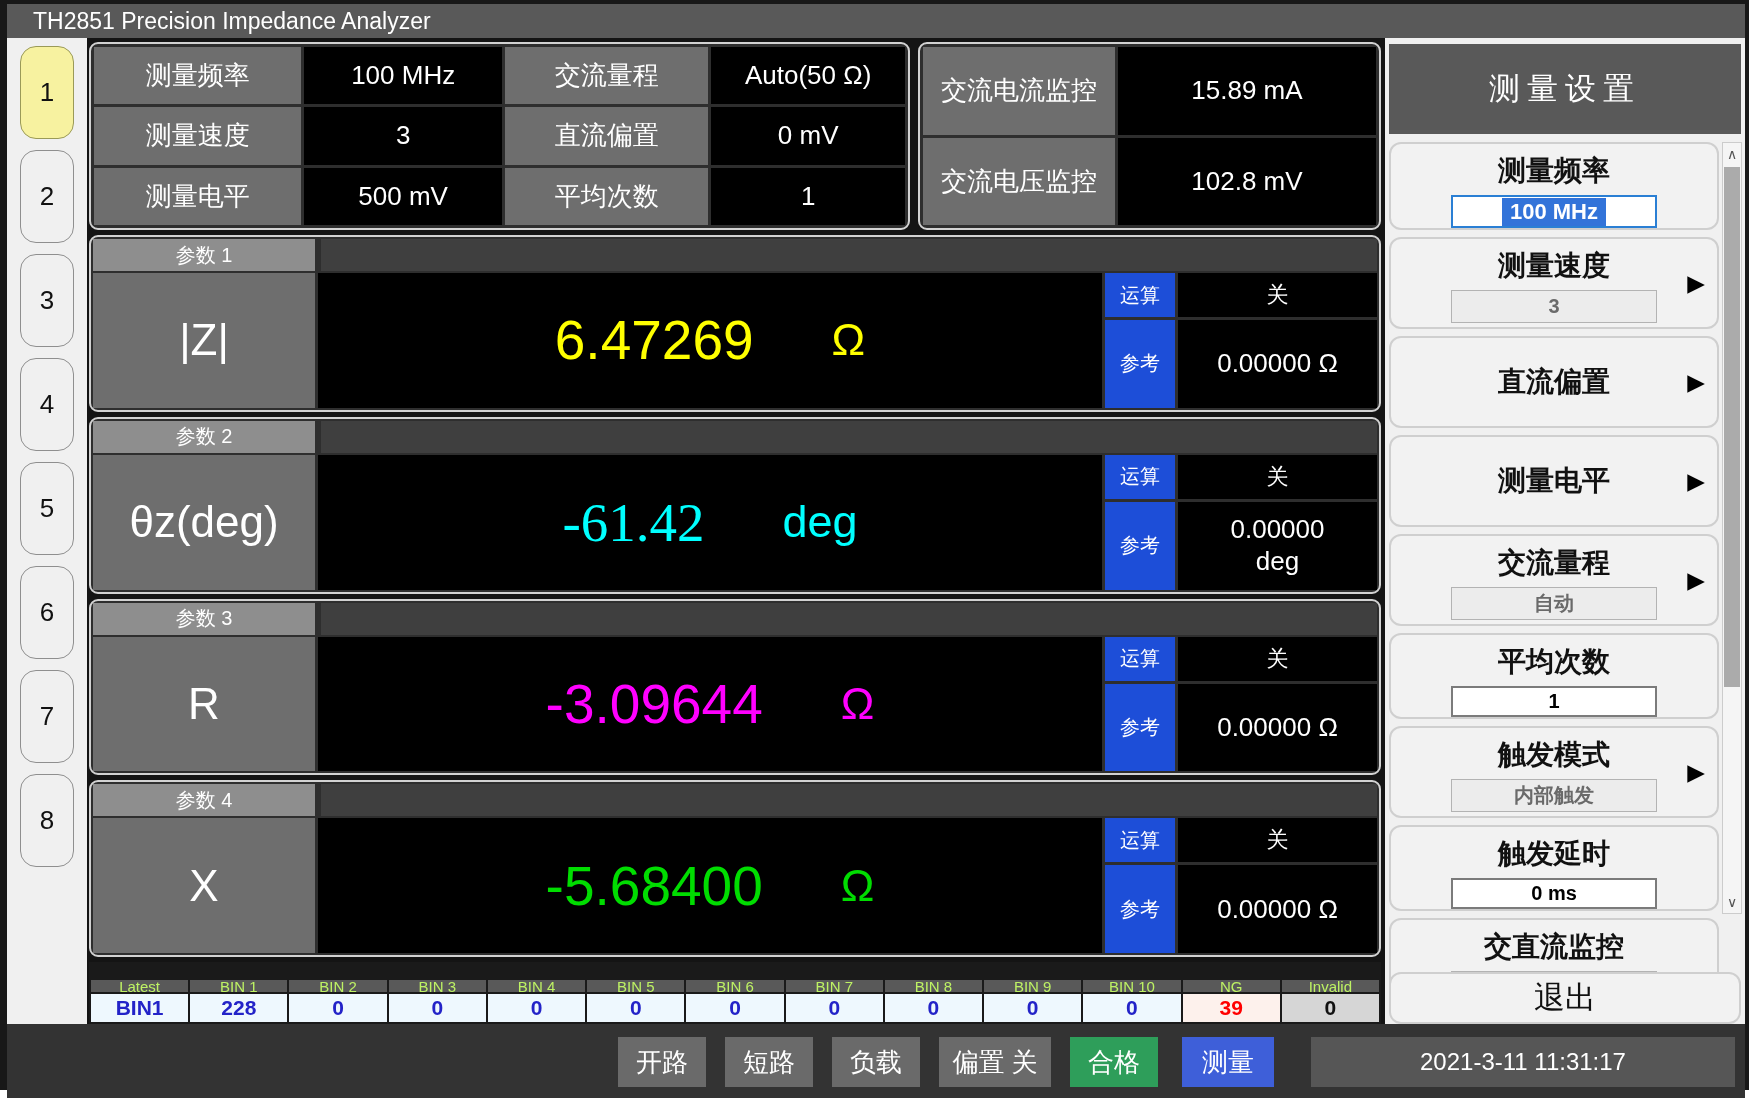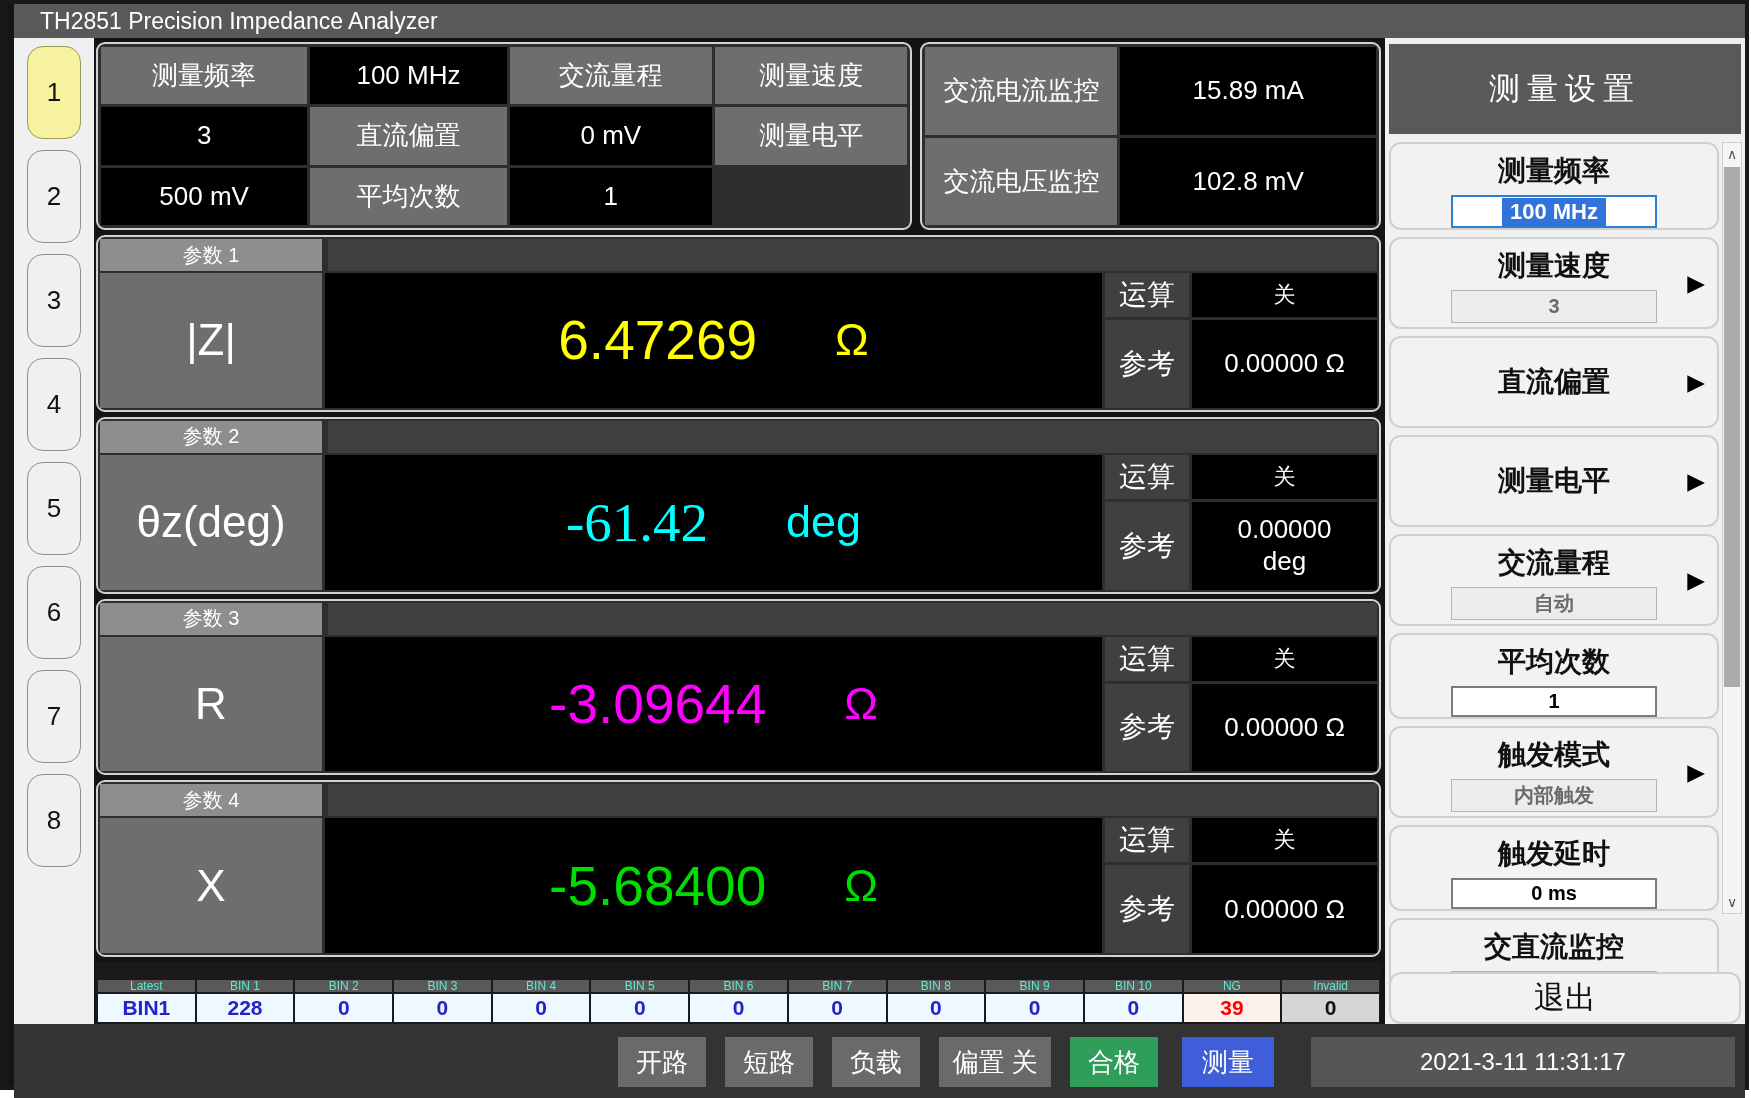--- a/index.html
+++ b/index.html
@@ -1,19 +1,19 @@
 <!DOCTYPE html>
 <html><head>
 <meta charset="utf-8">
 <style>
   * { box-sizing: border-box; margin: 0; padding: 0; }
   html,body { width: 1751px; height: 1098px; background: #ffffff; overflow: hidden;
               font-family: "Liberation Sans", "DejaVu Sans", sans-serif; }
   .window { position: absolute; left: 0; top: 0; width: 1749px; height: 1090px;
-            background: #141414; border: 4px solid #181818; border-left-width: 7px; padding-left: 7px; }
+            background: #141414; border: 4px solid #181818; border-left-width: 7px; }
   
   .titlebar { height: 34px; background: #595959; color: #fff; font-size: 23px;
               display: flex; align-items: center; padding-left: 26px; }
   
   .content { display: flex; height: 986px; background: #141414; }
   
   .tabcol { width: 80px; background: #f0f0f0; padding-top: 8px;
             display: flex; flex-direction: column; align-items: center; }
   .tab { width: 54px; height: 93px; border: 1px solid #8f8f8f; border-radius: 16px;
          background: #f0f0f0; color: #111; font-size: 26px; display: flex;
@@ -42,32 +42,32 @@
   .param-body { flex: 1; display: flex; gap: 3px; }
   .param-name { width: 222px; background: #6e6e6e; color: #fff; font-size: 44px;
                 display: flex; align-items: center; justify-content: center; }
   .param-display { flex: 1; background: #000; display: flex; align-items: center;
                    justify-content: center; gap: 78px; }
   .param-value { font-size: 55px; }
   .param-unit  { font-size: 45px; }
   .param-right { width: 272px; display: flex; flex-direction: column; gap: 3px; }
   .op-row  { height: 44px; display: flex; gap: 3px; flex: none; }
   .ref-row { flex: 1; display: flex; gap: 3px; }
-  .op-label { width: 84px; background: #404040; color: #fff; font-size: 28px;
+  .op-label { width: 70px; background: #1d4ed8; color: #fff; font-size: 20px;
               display: flex; align-items: center; justify-content: center; flex: none; }
   .op-value { flex: 1; background: #000; color: #fff; font-size: 22px;
               display: flex; align-items: center; justify-content: center; }
   .ref-value { flex: 1; background: #000; color: #fff; font-size: 26px; text-align: center;
                display: flex; align-items: center; justify-content: center;
                white-space: pre-line; line-height: 1.2; }
   
   .bintable { margin-top: 5px; border: 2px solid #1a1a1a; flex: none;
               display: grid; grid-template-columns: repeat(13, 1fr);
               grid-template-rows: 28px 28px; background: #1a1a1a; gap: 2px; }
-  .bh { background: #595959; color: #5eead4; font-size: 12px;
+  .bh { background: #595959; color: #bef264; font-size: 15px;
         display: flex; align-items: center; justify-content: center; margin-top: 16px; }
   .bv { font-size: 21px; font-weight: bold; display: flex; align-items: center; justify-content: center; }
   .bv-blue { background: #eef8fe; color: #2323c8; }
   .bv-ng   { background: #fdf1ec; color: #f00; }
   .bv-inv  { background: #d6d6d6; color: #111; }
   
   .sidebar { width: 360px; background: #f0f0f0; position: relative;
              display: flex; flex-direction: column; padding: 6px 4px 0 4px; }
   .sb-header { height: 90px; background: #595959; color: #fff; font-size: 31px;
                letter-spacing: 7px; display: flex; align-items: center; justify-content: center;
@@ -129,20 +129,21 @@
       <div class="tab">8</div>
     </div>
 
     <div class="main">
 
       <div class="toprow">
         <div class="panelbox settings">
           <div class="cell-label">测量频率</div>
           <div class="cell-value">100 MHz</div>
           <div class="cell-label">交流量程</div>
+          <div class="cell-value">Auto(50 Ω)</div>
           <div class="cell-label">测量速度</div>
           <div class="cell-value">3</div>
           <div class="cell-label">直流偏置</div>
           <div class="cell-value">0 mV</div>
           <div class="cell-label">测量电平</div>
           <div class="cell-value">500 mV</div>
           <div class="cell-label">平均次数</div>
           <div class="cell-value">1</div>
         </div>
         <div class="panelbox monitor">

